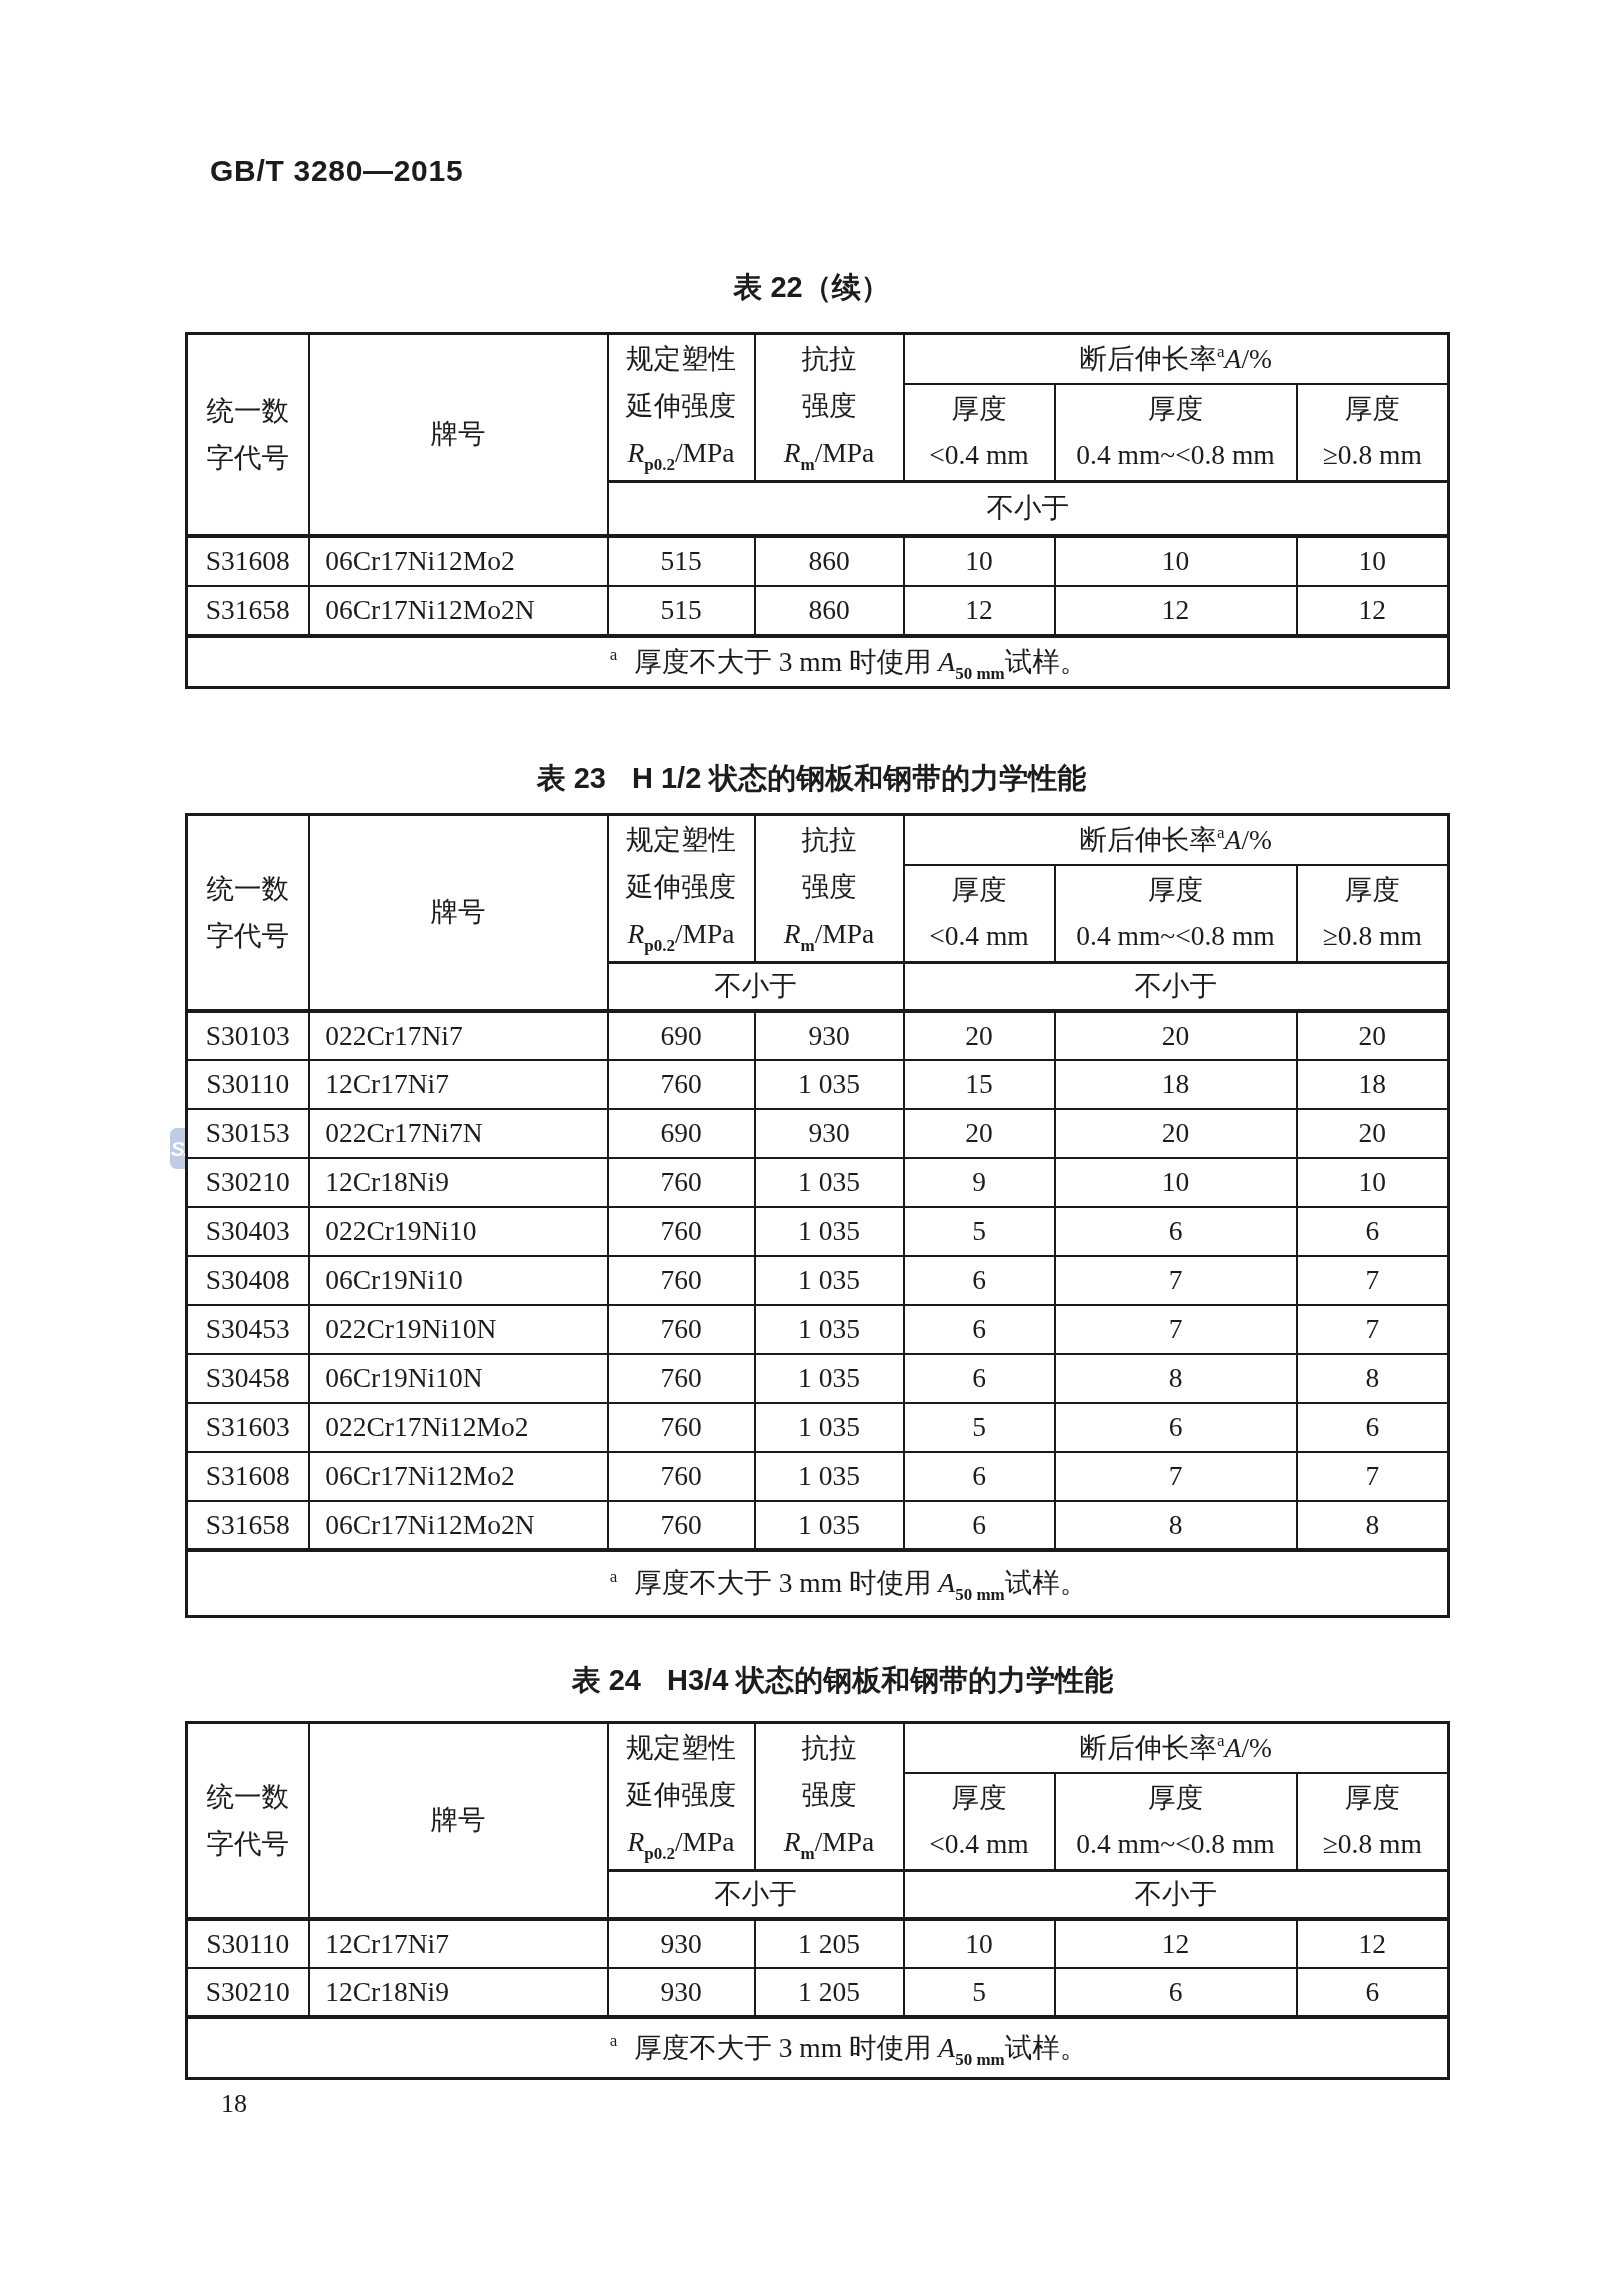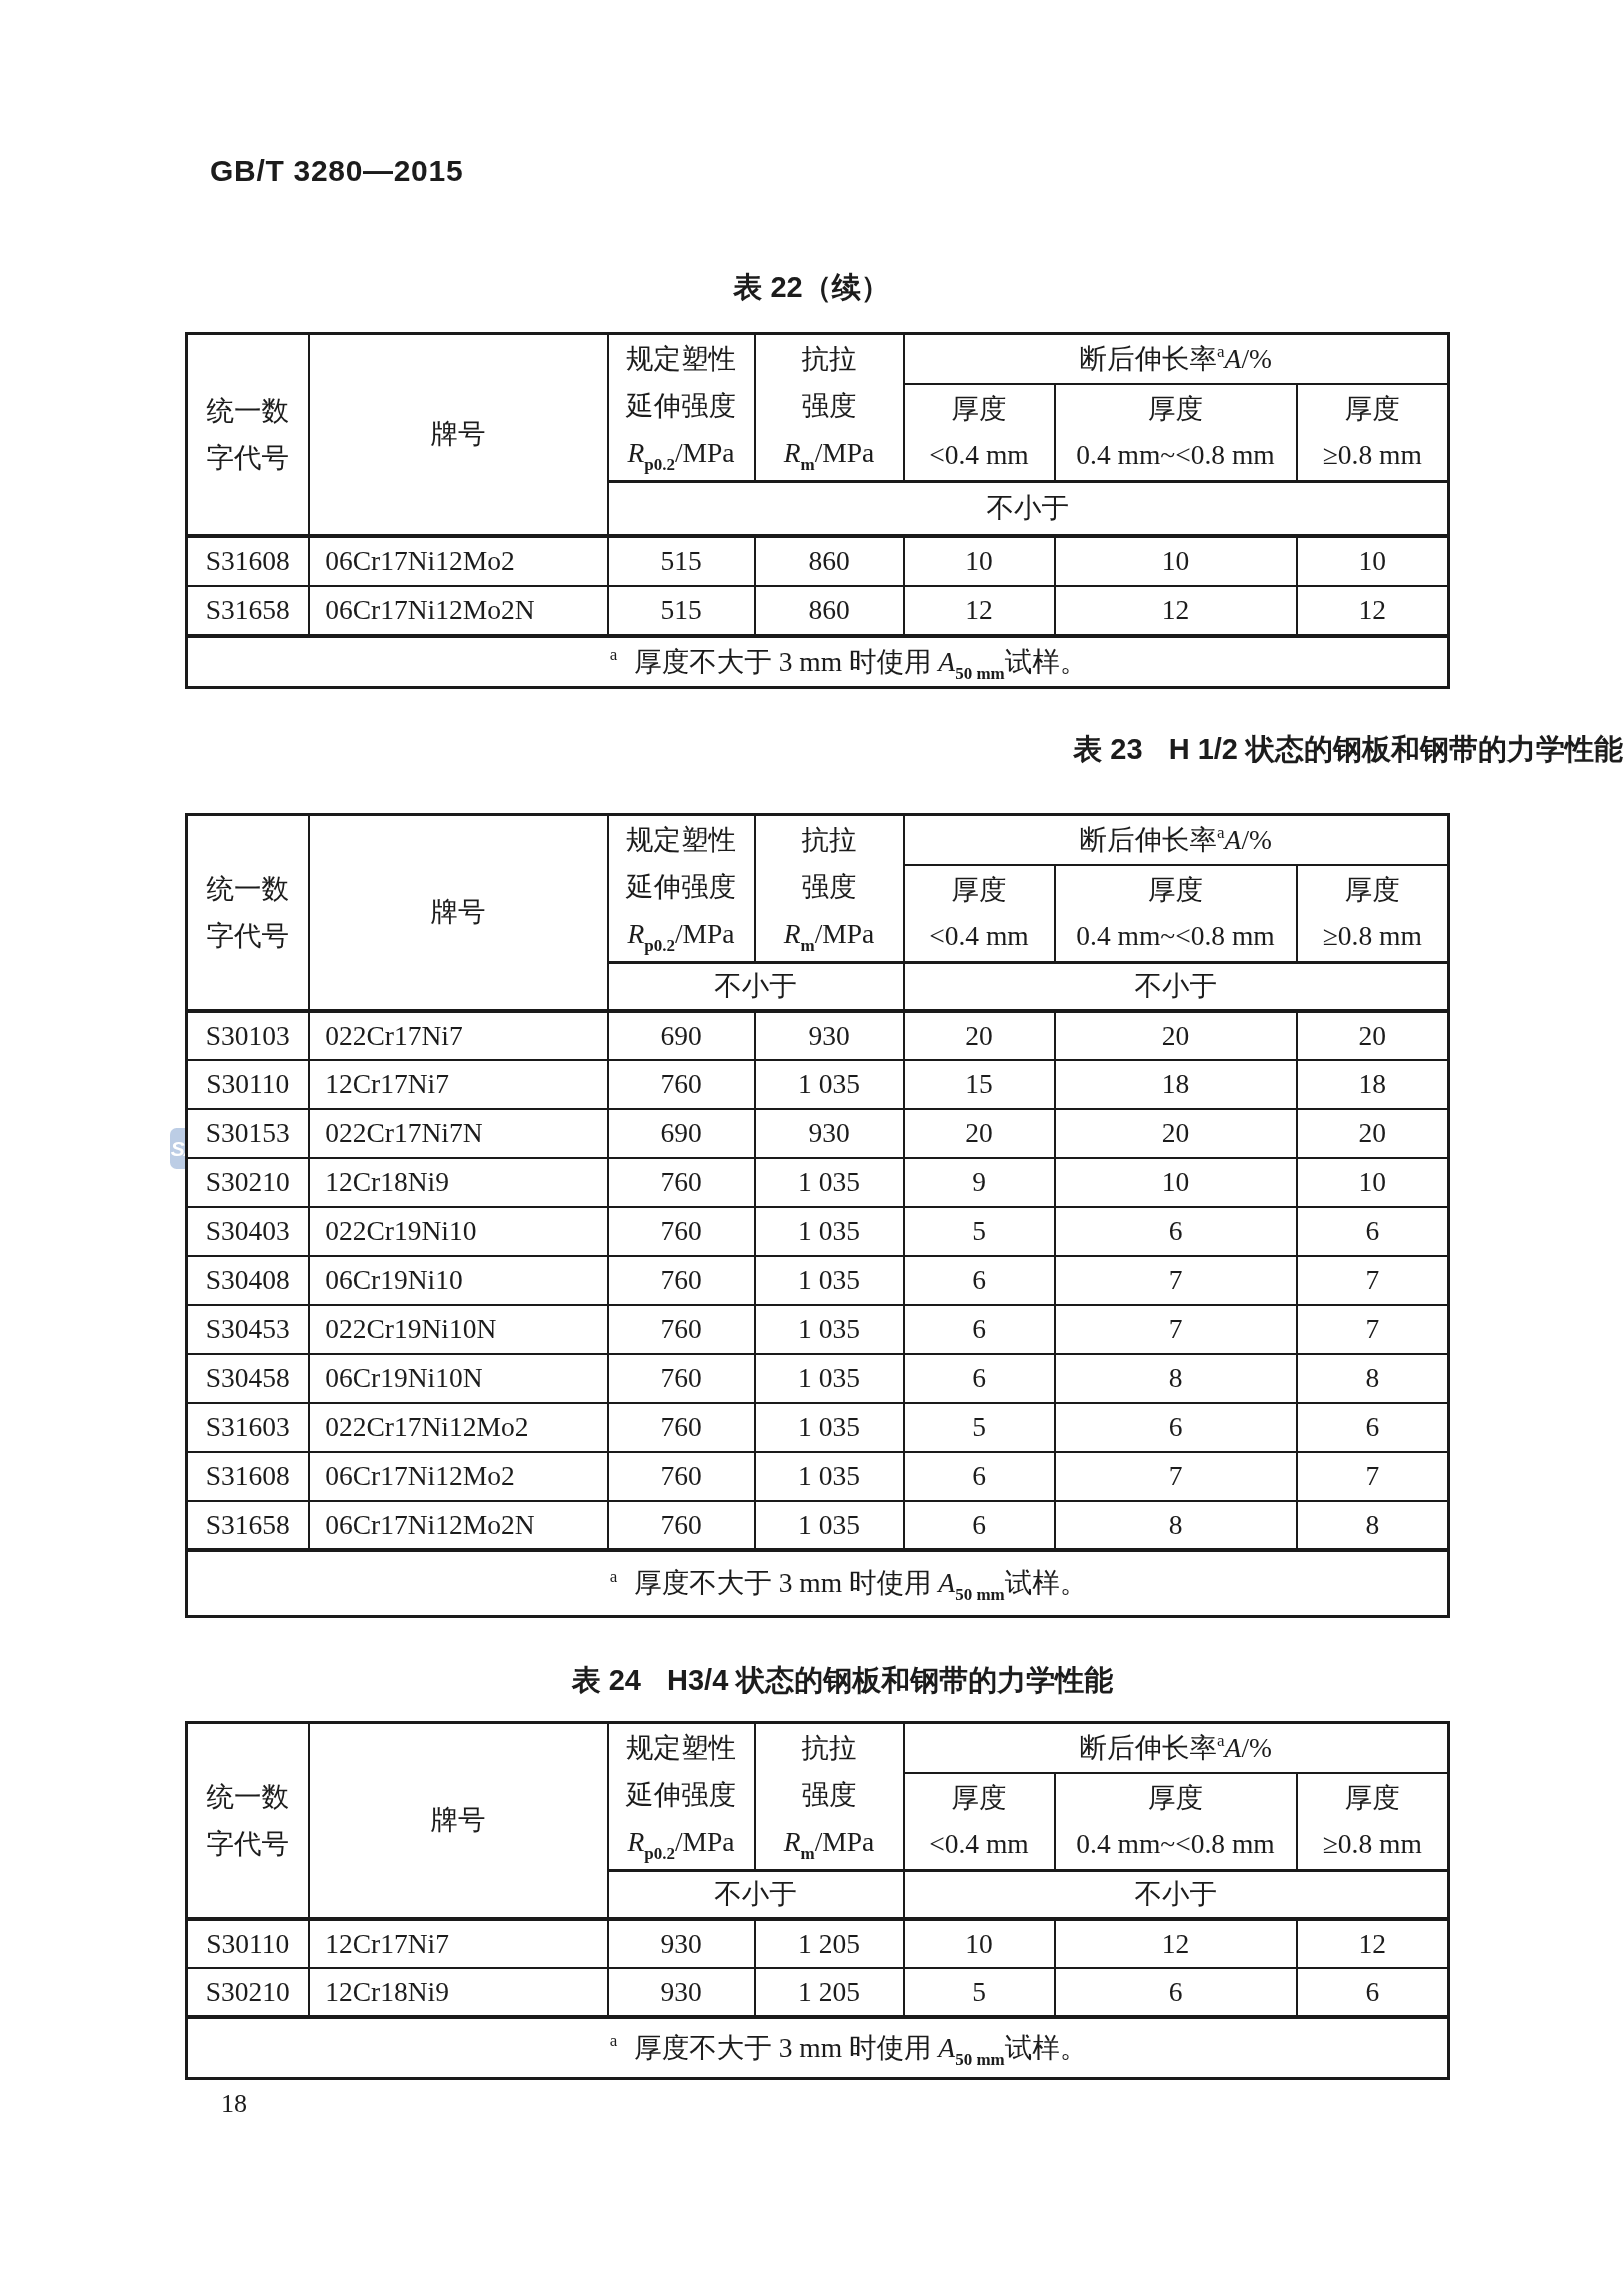--- a/index.html
+++ b/index.html
@@ -12,21 +12,21 @@
     position:absolute; left:186px; top:154px;
     font-family:"Liberation Sans","DejaVu Sans",sans-serif;
     font-weight:bold; font-size:30px; letter-spacing:0.7px;margin-left:24px;
   }
   .tbl-title {
     position:absolute; left:0; width:1623px; text-align:center;
     font-family:"Liberation Sans","DejaVu Sans",sans-serif;
     font-weight:bold; font-size:29px;
   }
   .tt22 { top:268px; }
-  .tt23 { top:730px;text-align:right; }
+  .tt23 { top:759px; }
   .tt24 { top:1661px;padding-left:31px; }
   .tt-text { margin-left:26px; }
   .tt-text:empty { display:none; }
 
   table.tbl {
     position:absolute; left:185px; border-collapse:collapse; table-layout:fixed;
     width:1261px; background:#fff;
     border:3.9px solid #1a1a1a;
     font-size:27.5px;
   }

